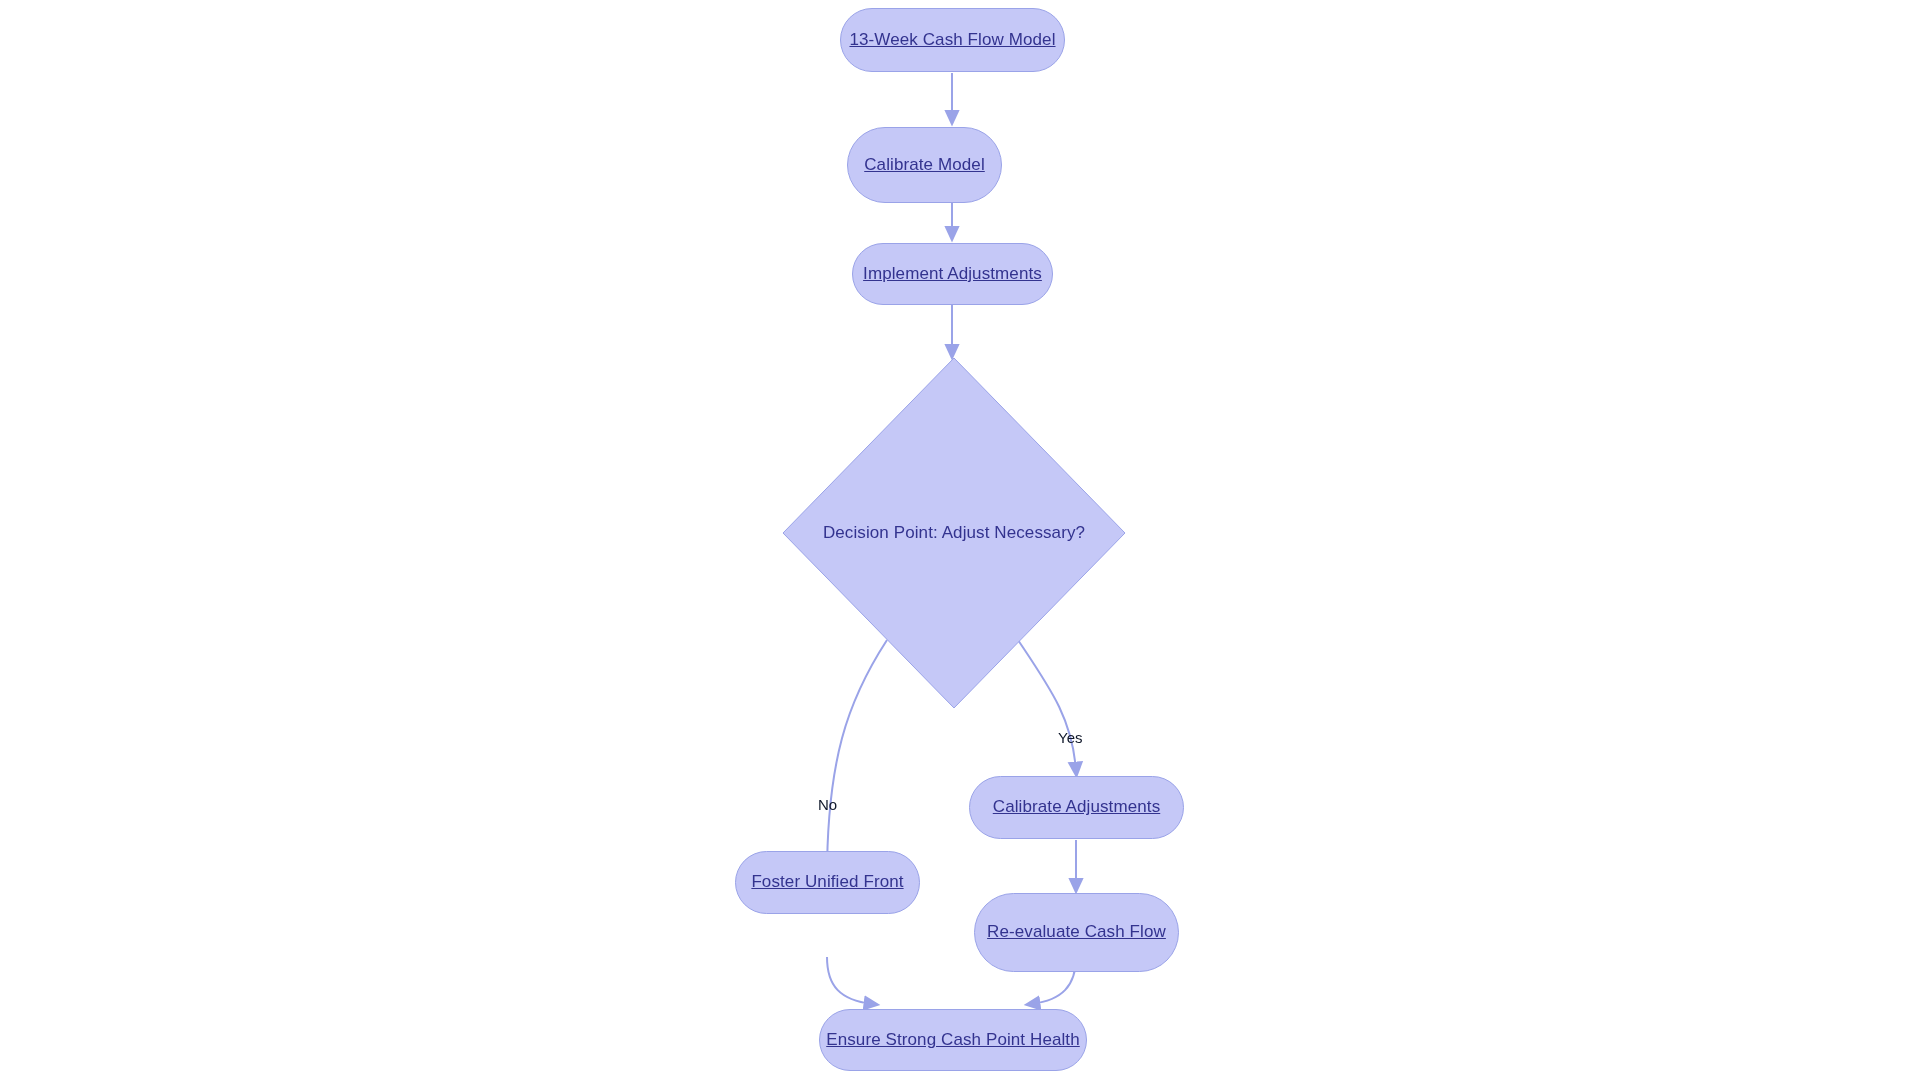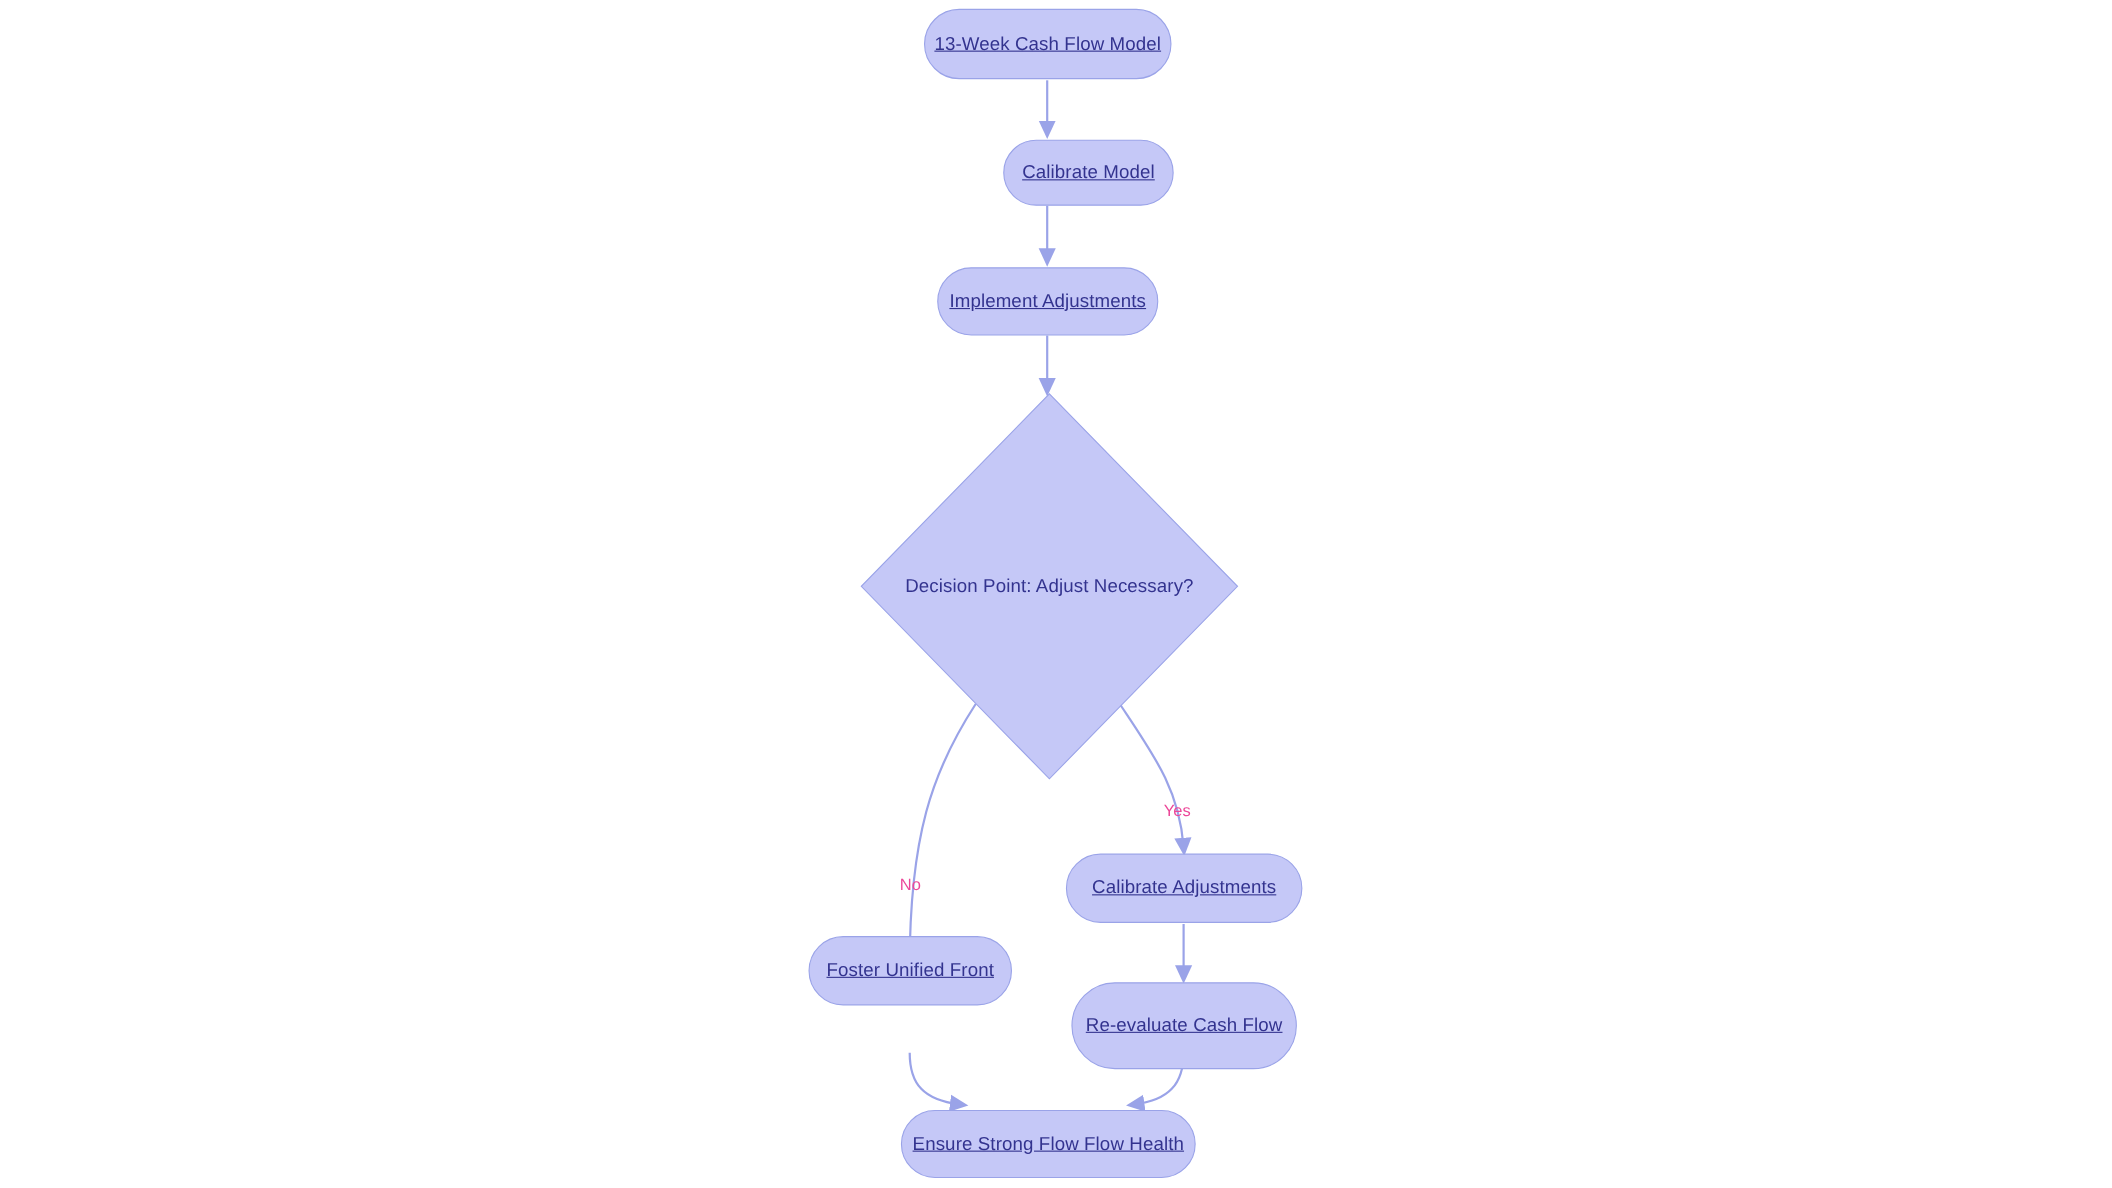--- a/index.html
+++ b/index.html
@@ -69,21 +69,21 @@
     align-items: center;
     justify-content: center;
     color: #33338f;
     font-size: 17px;
     letter-spacing: 0.1px;
     white-space: nowrap;
     pointer-events: none;
   }
   .edge-label {
     position: absolute;
-    color: #ec4899;
+    color: #0f172a;
     font-size: 15px;
     background: transparent;
     white-space: nowrap;
     z-index: 3;
   }
 </style>
 </head>
 <body>
 
 <div id="canvas">
@@ -109,21 +109,21 @@
 
     <path d="M 827,957 C 827,986 840,1000 872,1004" stroke="#9aa3e8" stroke-width="2" fill="none" marker-end="url(#arrowhead)"></path>
 
     <path d="M 1076,957 C 1076,986 1062,1000 1032,1004" stroke="#9aa3e8" stroke-width="2" fill="none" marker-end="url(#arrowhead)"></path>
   </svg>
 
   <div class="node" style="left:840px; top:8px; width:225px; height:64px;">
     <span class="node-label">13-Week Cash Flow Model</span>
   </div>
 
-  <div class="node" style="left:912px; top:127px; width:155px; height:60px;text-align:right;">
+  <div class="node" style="left:847px; top:127px; width:155px; height:76px;text-align:right;">
     <span class="node-label">Calibrate Model</span>
   </div>
 
   <div class="node" style="left:852px; top:243px; width:201px; height:62px;">
     <span class="node-label">Implement Adjustments</span>
   </div>
 
   <div class="decision" style="left:783px; top:358px; width:342px; height:350px;">
     <svg width="342" height="350" viewBox="0 0 342 350">
       <polygon points="171,0 342,175 171,350 0,175" fill="#c5c8f7" stroke="#9aa3e8" stroke-width="1"></polygon>
@@ -145,16 +145,16 @@
 
   <div class="node" style="left:735px; top:851px; width:185px; height:63px;">
     <span class="node-label">Foster Unified Front</span>
   </div>
 
   <div class="node" style="left:974px; top:893px; width:205px; height:79px;">
     <span class="node-label">Re-evaluate Cash Flow</span>
   </div>
 
   <div class="node" style="left:819px; top:1009px; width:268px; height:62px;">
-    <span class="node-label">Ensure Strong Flow Flow Health</span>
+    <span class="node-label">Ensure Strong Cash Point Health</span>
   </div>
 
 </div>
 
 </body></html>

